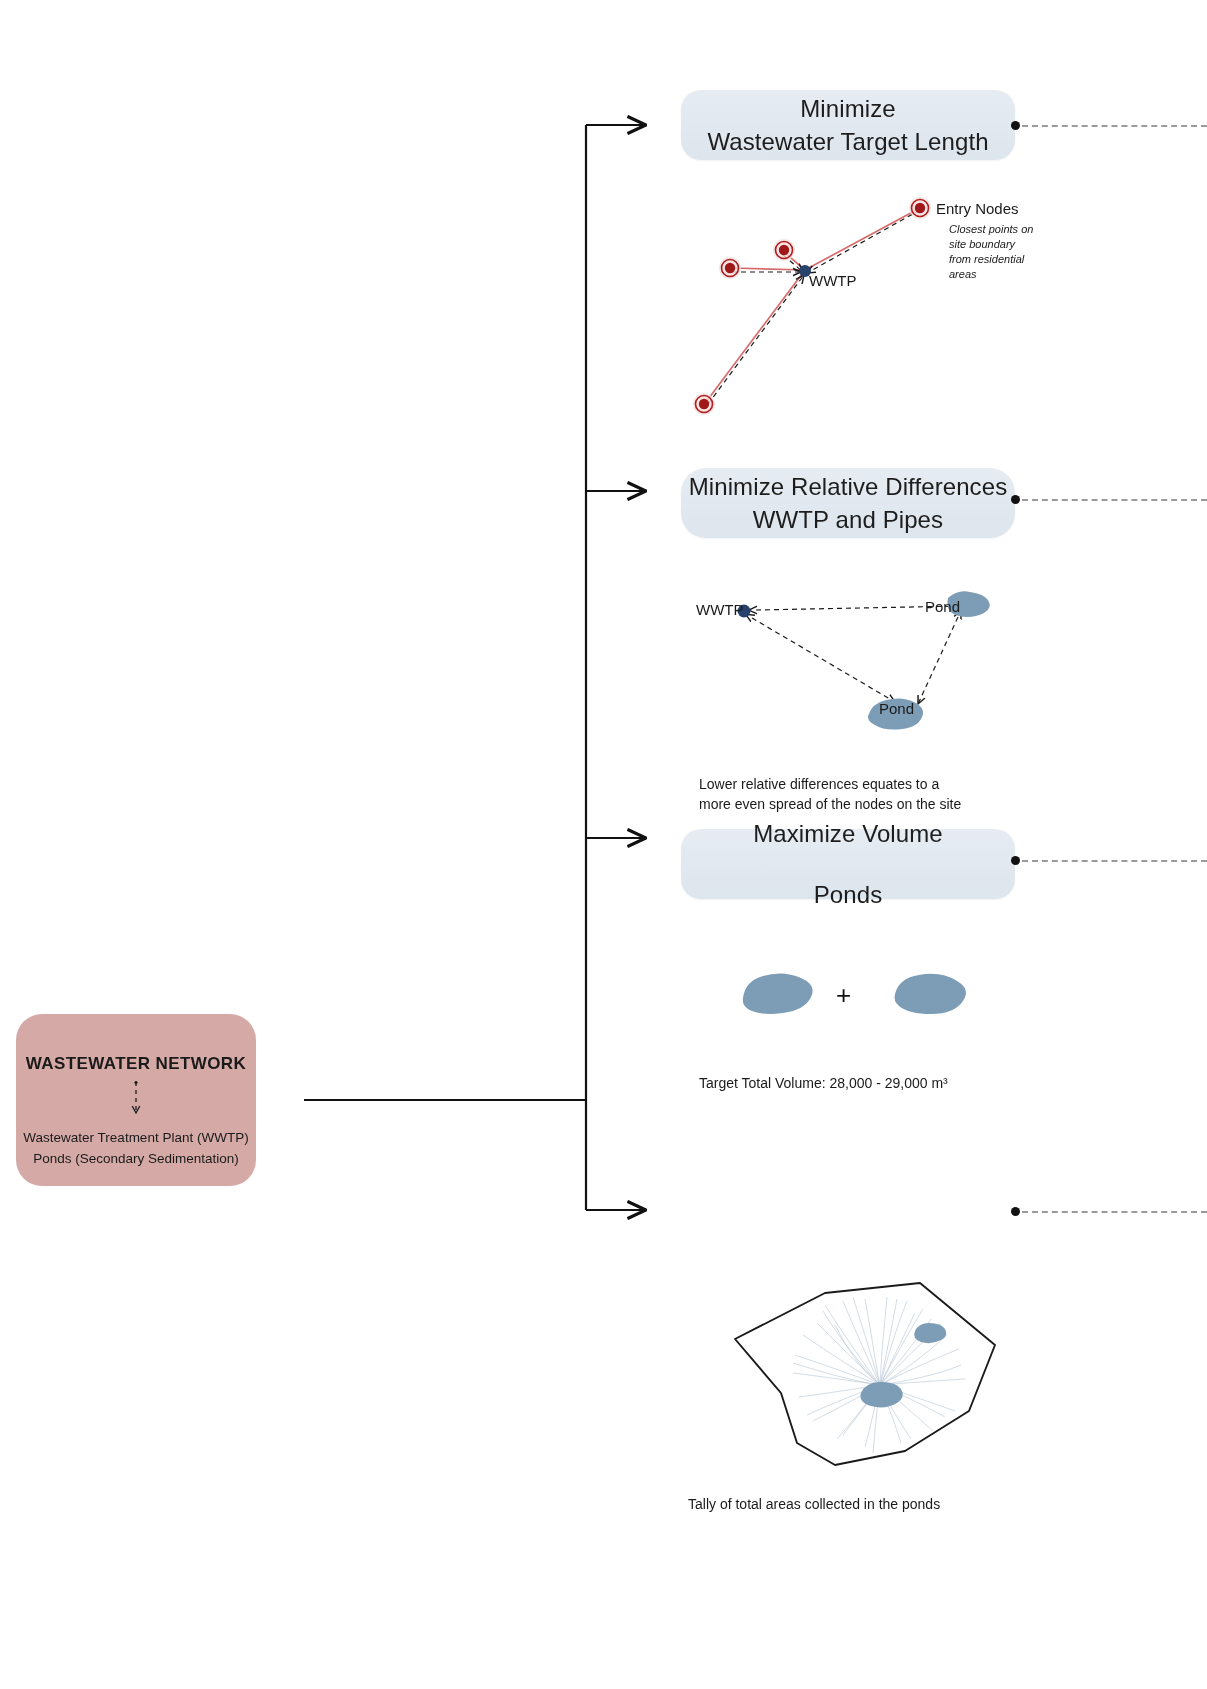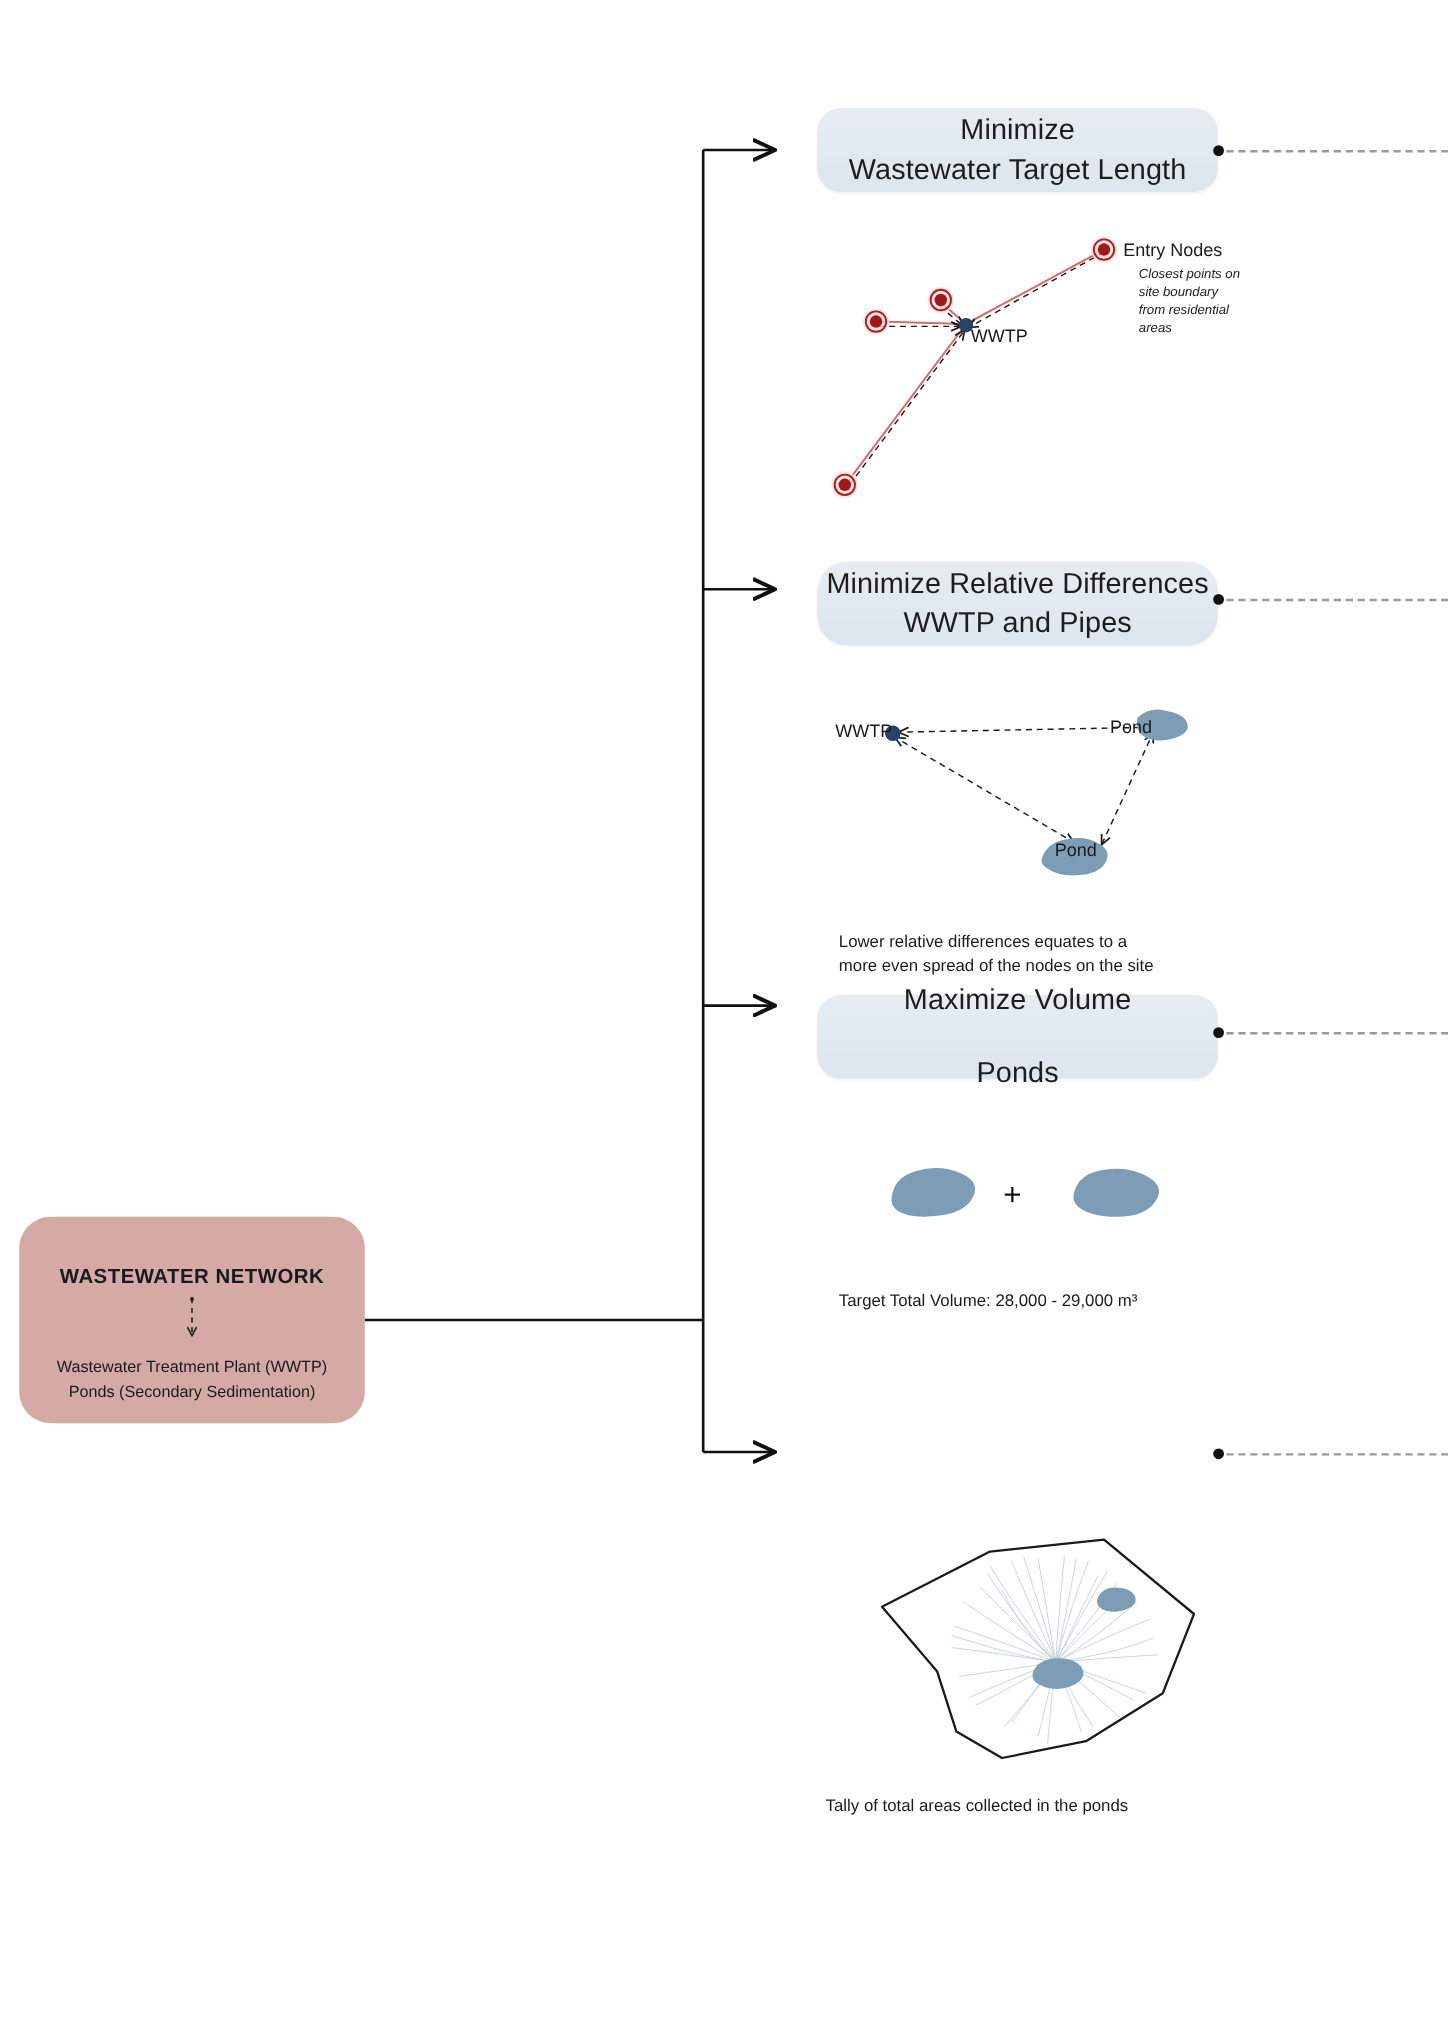--- a/index.html
+++ b/index.html
@@ -9,21 +9,21 @@
     font-family: "Liberation Sans", sans-serif;
     color: #111;
     overflow: hidden;
   }
   #root { position: relative; width: 1207px; height: 1689px; }
 
   
   .root-node {
     position: absolute;
     left: 16px; top: 1014px;
-    width: 288px; height: 172px;
+    width: 240px; height: 172px;
     background: #d5aaa6;
     border-radius: 26px;
     display: flex; flex-direction: column;
     align-items: center;
     padding-top: 40px;
   }
   .root-title {
     font-size: 17px; font-weight: bold; letter-spacing: .4px;
     color: #1a1a1a; text-align: center;
   }

